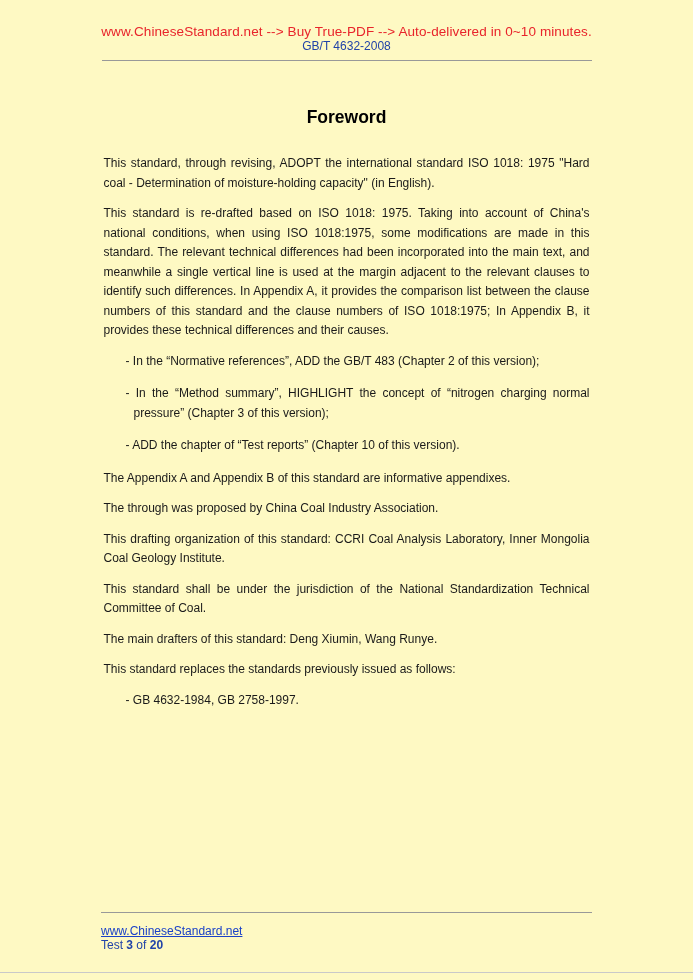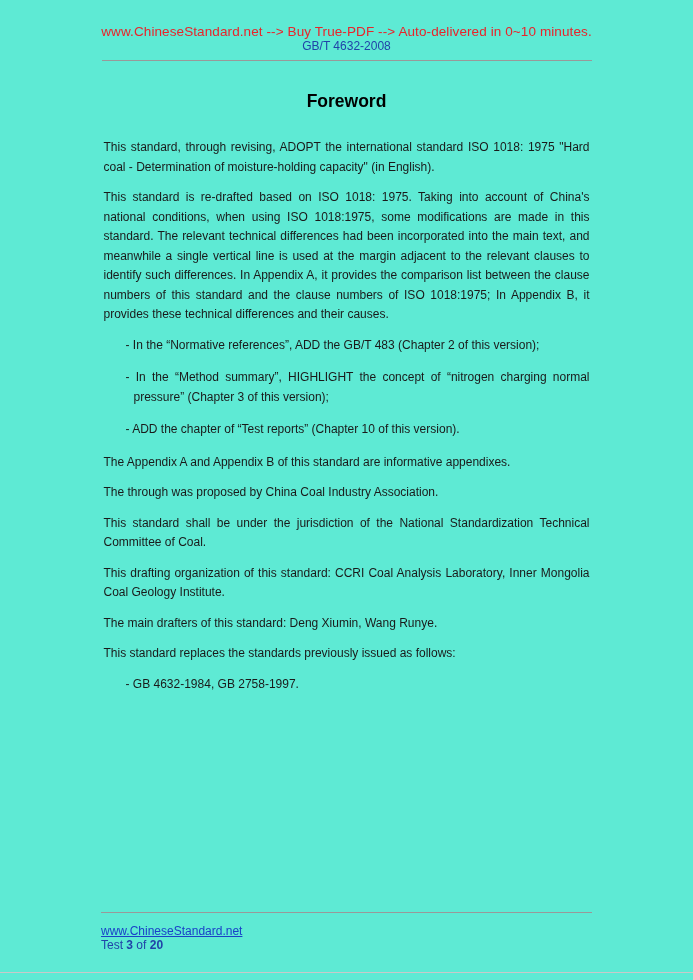--- a/index.html
+++ b/index.html
@@ -4,21 +4,21 @@
 <style>
   * { margin: 0; padding: 0; box-sizing: border-box; }
   html, body { background: #ffffff; }
   body { font-family: "Liberation Sans", sans-serif; }
 
   .page {
     width: 693px;
     height: 980px;
     margin: 0 auto;
     position: relative;
-    background: #5eead4;
+    background: #fef9c3;
     overflow: hidden;
   }
 
   .banner {
     padding-top: 24px;
     text-align: center;
     font-size: 13.5px;
     color: #e8242b;
     letter-spacing: 0.1px;
   }
@@ -36,21 +36,21 @@
     border: 0;
     border-top: 1px solid #999999;
     height: 0;
   }
 
   .doc-title {
     text-align: center;
     font-size: 17.5px;
     font-weight: bold;
     color: #000000;
-    margin-top: 30px;
+    margin-top: 46px;
   }
 
   .body-content {
     width: 486px;
     margin: 26px auto 0 auto;
     font-size: 12px;
     line-height: 19.5px;
     color: #1a1a1a;
   }
 
@@ -127,22 +127,22 @@
   <h1 class="doc-title">Foreword</h1>
 
   <div class="body-content">
     <p class="para">This standard, through revising, ADOPT the international standard ISO 1018: 1975 "Hard coal - Determination of moisture-holding capacity" (in English).</p>
     <p class="para">This standard is re-drafted based on ISO 1018: 1975. Taking into account of China's national conditions, when using ISO 1018:1975, some modifications are made in this standard. The relevant technical differences had been incorporated into the main text, and meanwhile a single vertical line is used at the margin adjacent to the relevant clauses to identify such differences. In Appendix A, it provides the comparison list between the clause numbers of this standard and the clause numbers of ISO 1018:1975; In Appendix B, it provides these technical differences and their causes.</p>
     <p class="bullet">- In the “Normative references”, ADD the GB/T 483 (Chapter 2 of this version);</p>
     <p class="bullet">- In the “Method summary”, HIGHLIGHT the concept of “nitrogen charging normal pressure” (Chapter 3 of this version);</p>
     <p class="bullet">- ADD the chapter of “Test reports” (Chapter 10 of this version).</p>
     <p class="para">The Appendix A and Appendix B of this standard are informative appendixes.</p>
     <p class="para">The through was proposed by China Coal Industry Association.</p>
+    <p class="para">This drafting organization of this standard: CCRI Coal Analysis Laboratory, Inner Mongolia Coal Geology Institute.</p>
     <p class="para">This standard shall be under the jurisdiction of the National Standardization Technical Committee of Coal.</p>
-    <p class="para">This drafting organization of this standard: CCRI Coal Analysis Laboratory, Inner Mongolia Coal Geology Institute.</p>
     <p class="para">The main drafters of this standard: Deng Xiumin, Wang Runye.</p>
     <p class="para">This standard replaces the standards previously issued as follows:</p>
     <p class="bullet">- GB 4632-1984, GB 2758-1997.</p>
   </div>
 
   <div class="footer">
     <hr class="footer-rule">
     <div class="footer-row">
       <a class="footer-link">www.ChineseStandard.net</a>
       <span class="page-indicator"><span>Test </span><span class="num">3</span><span> of </span><span class="num">20</span></span>

